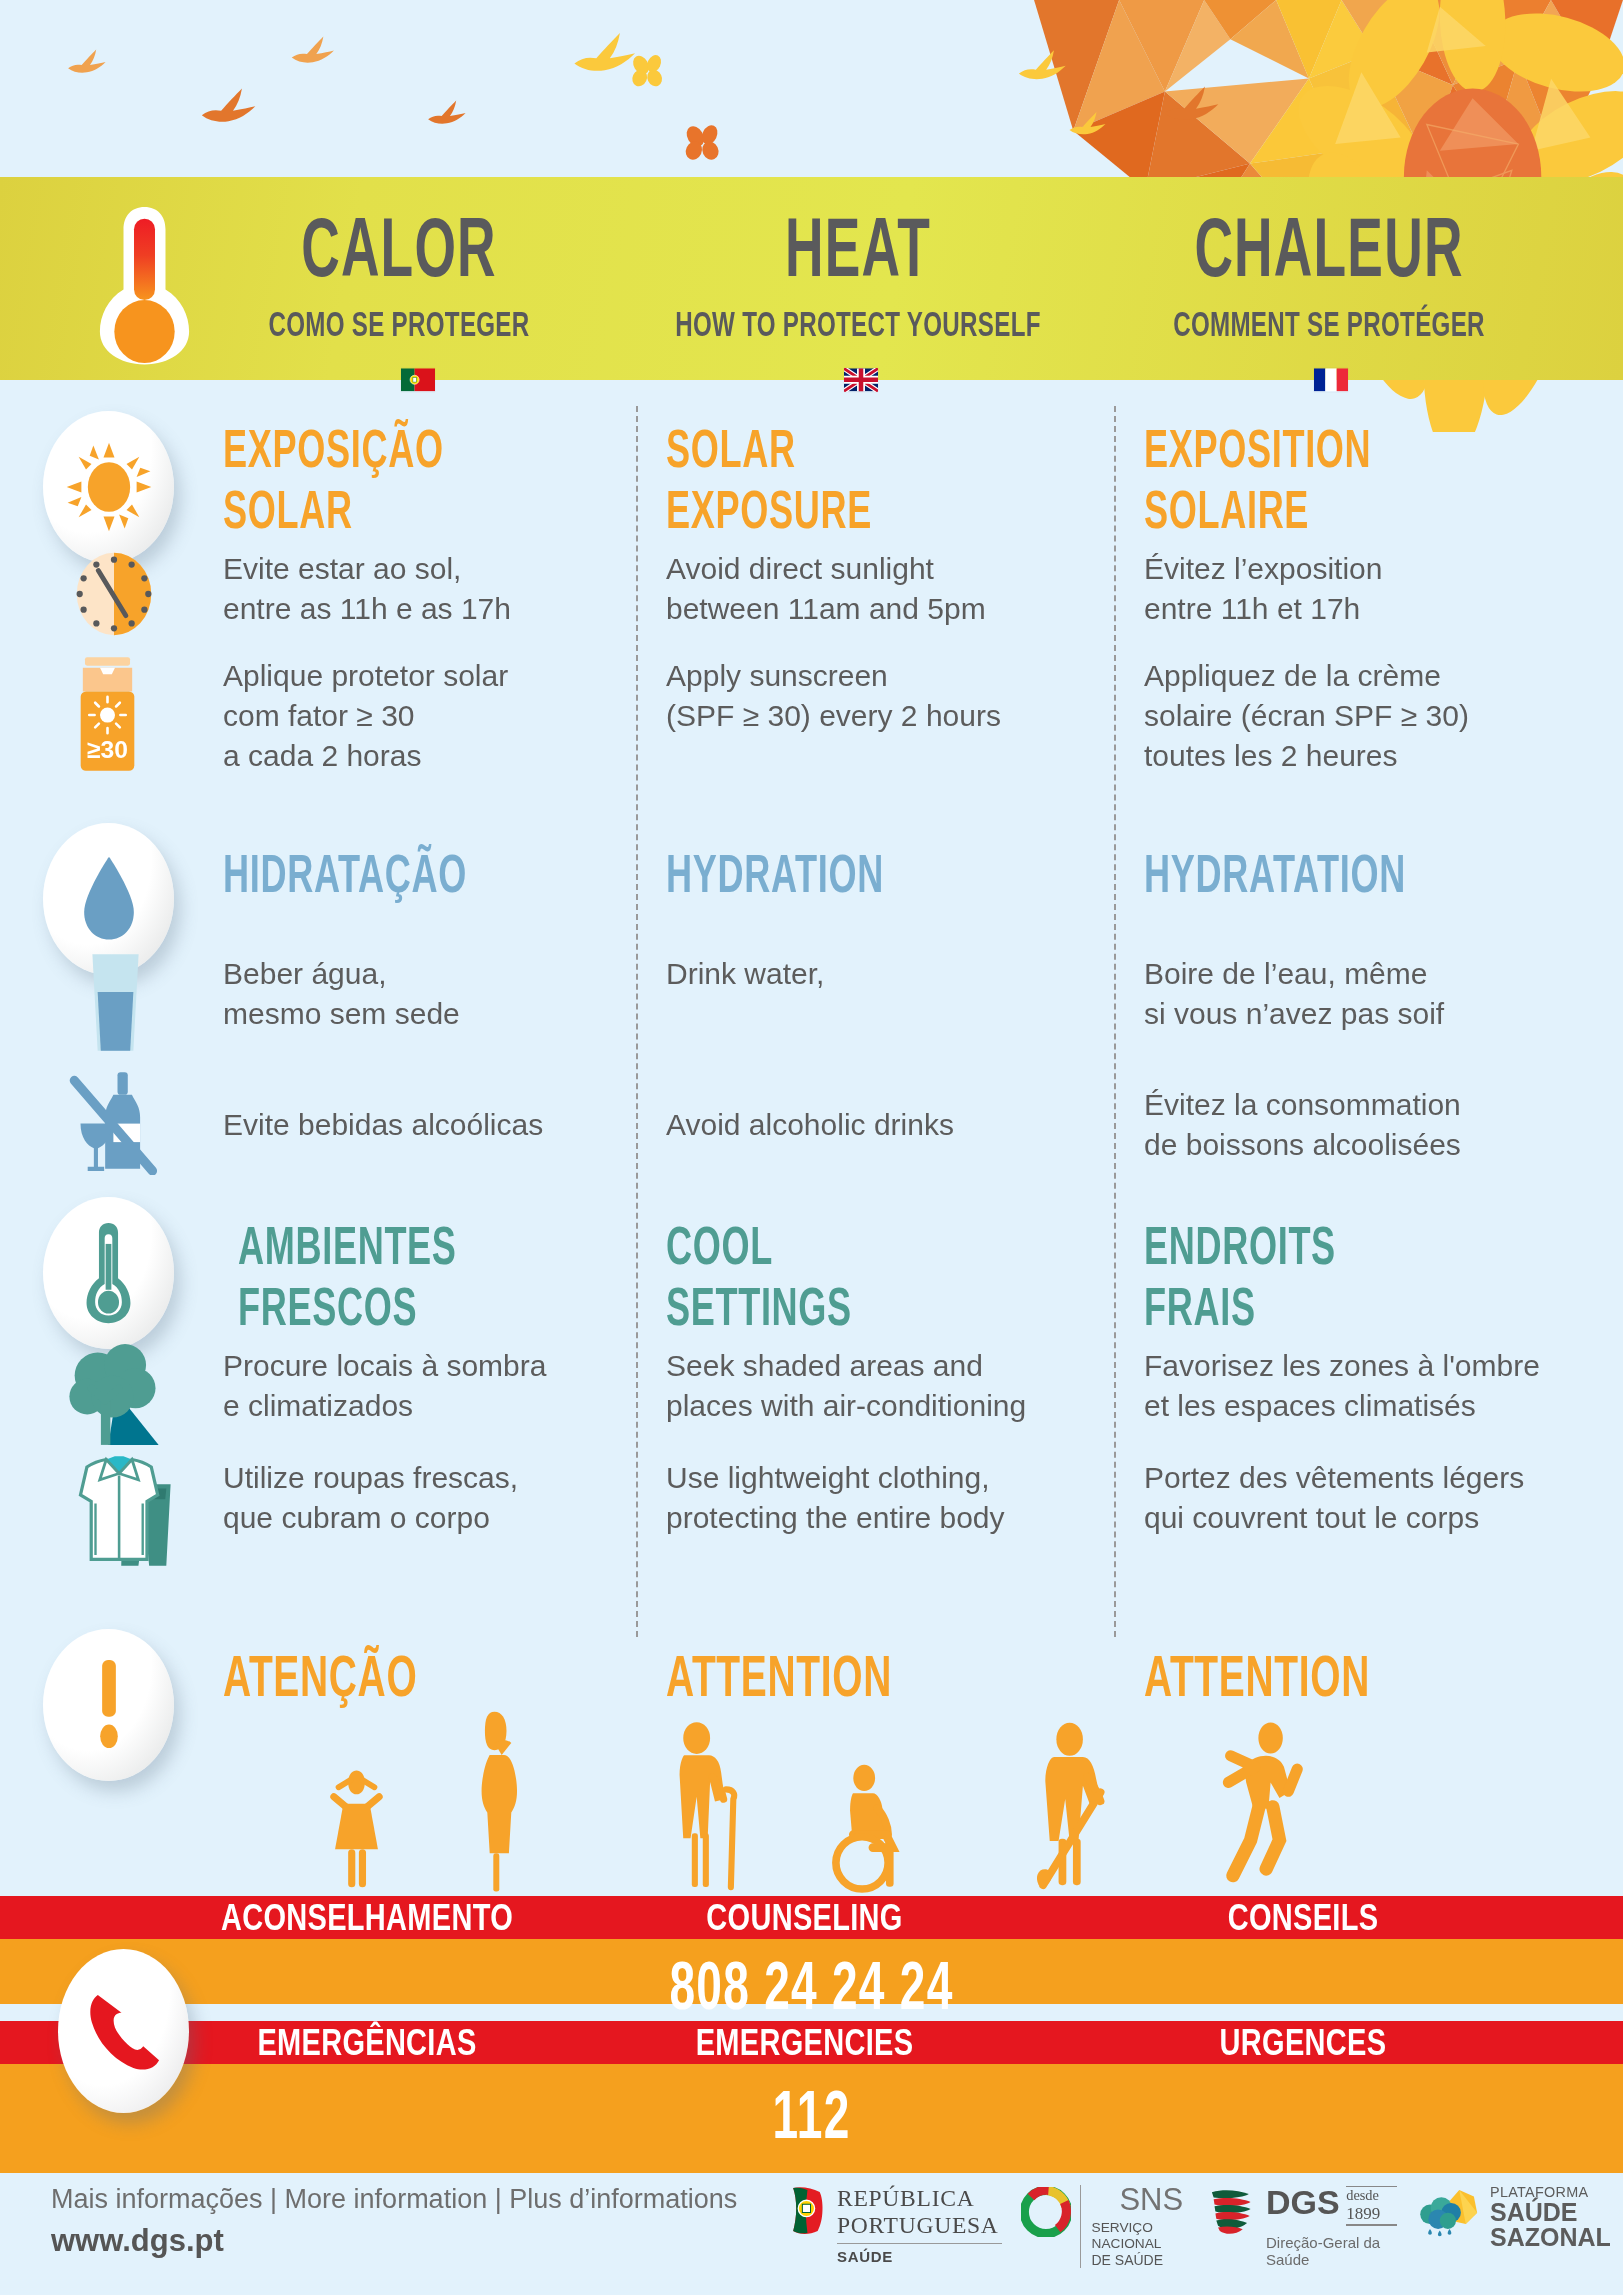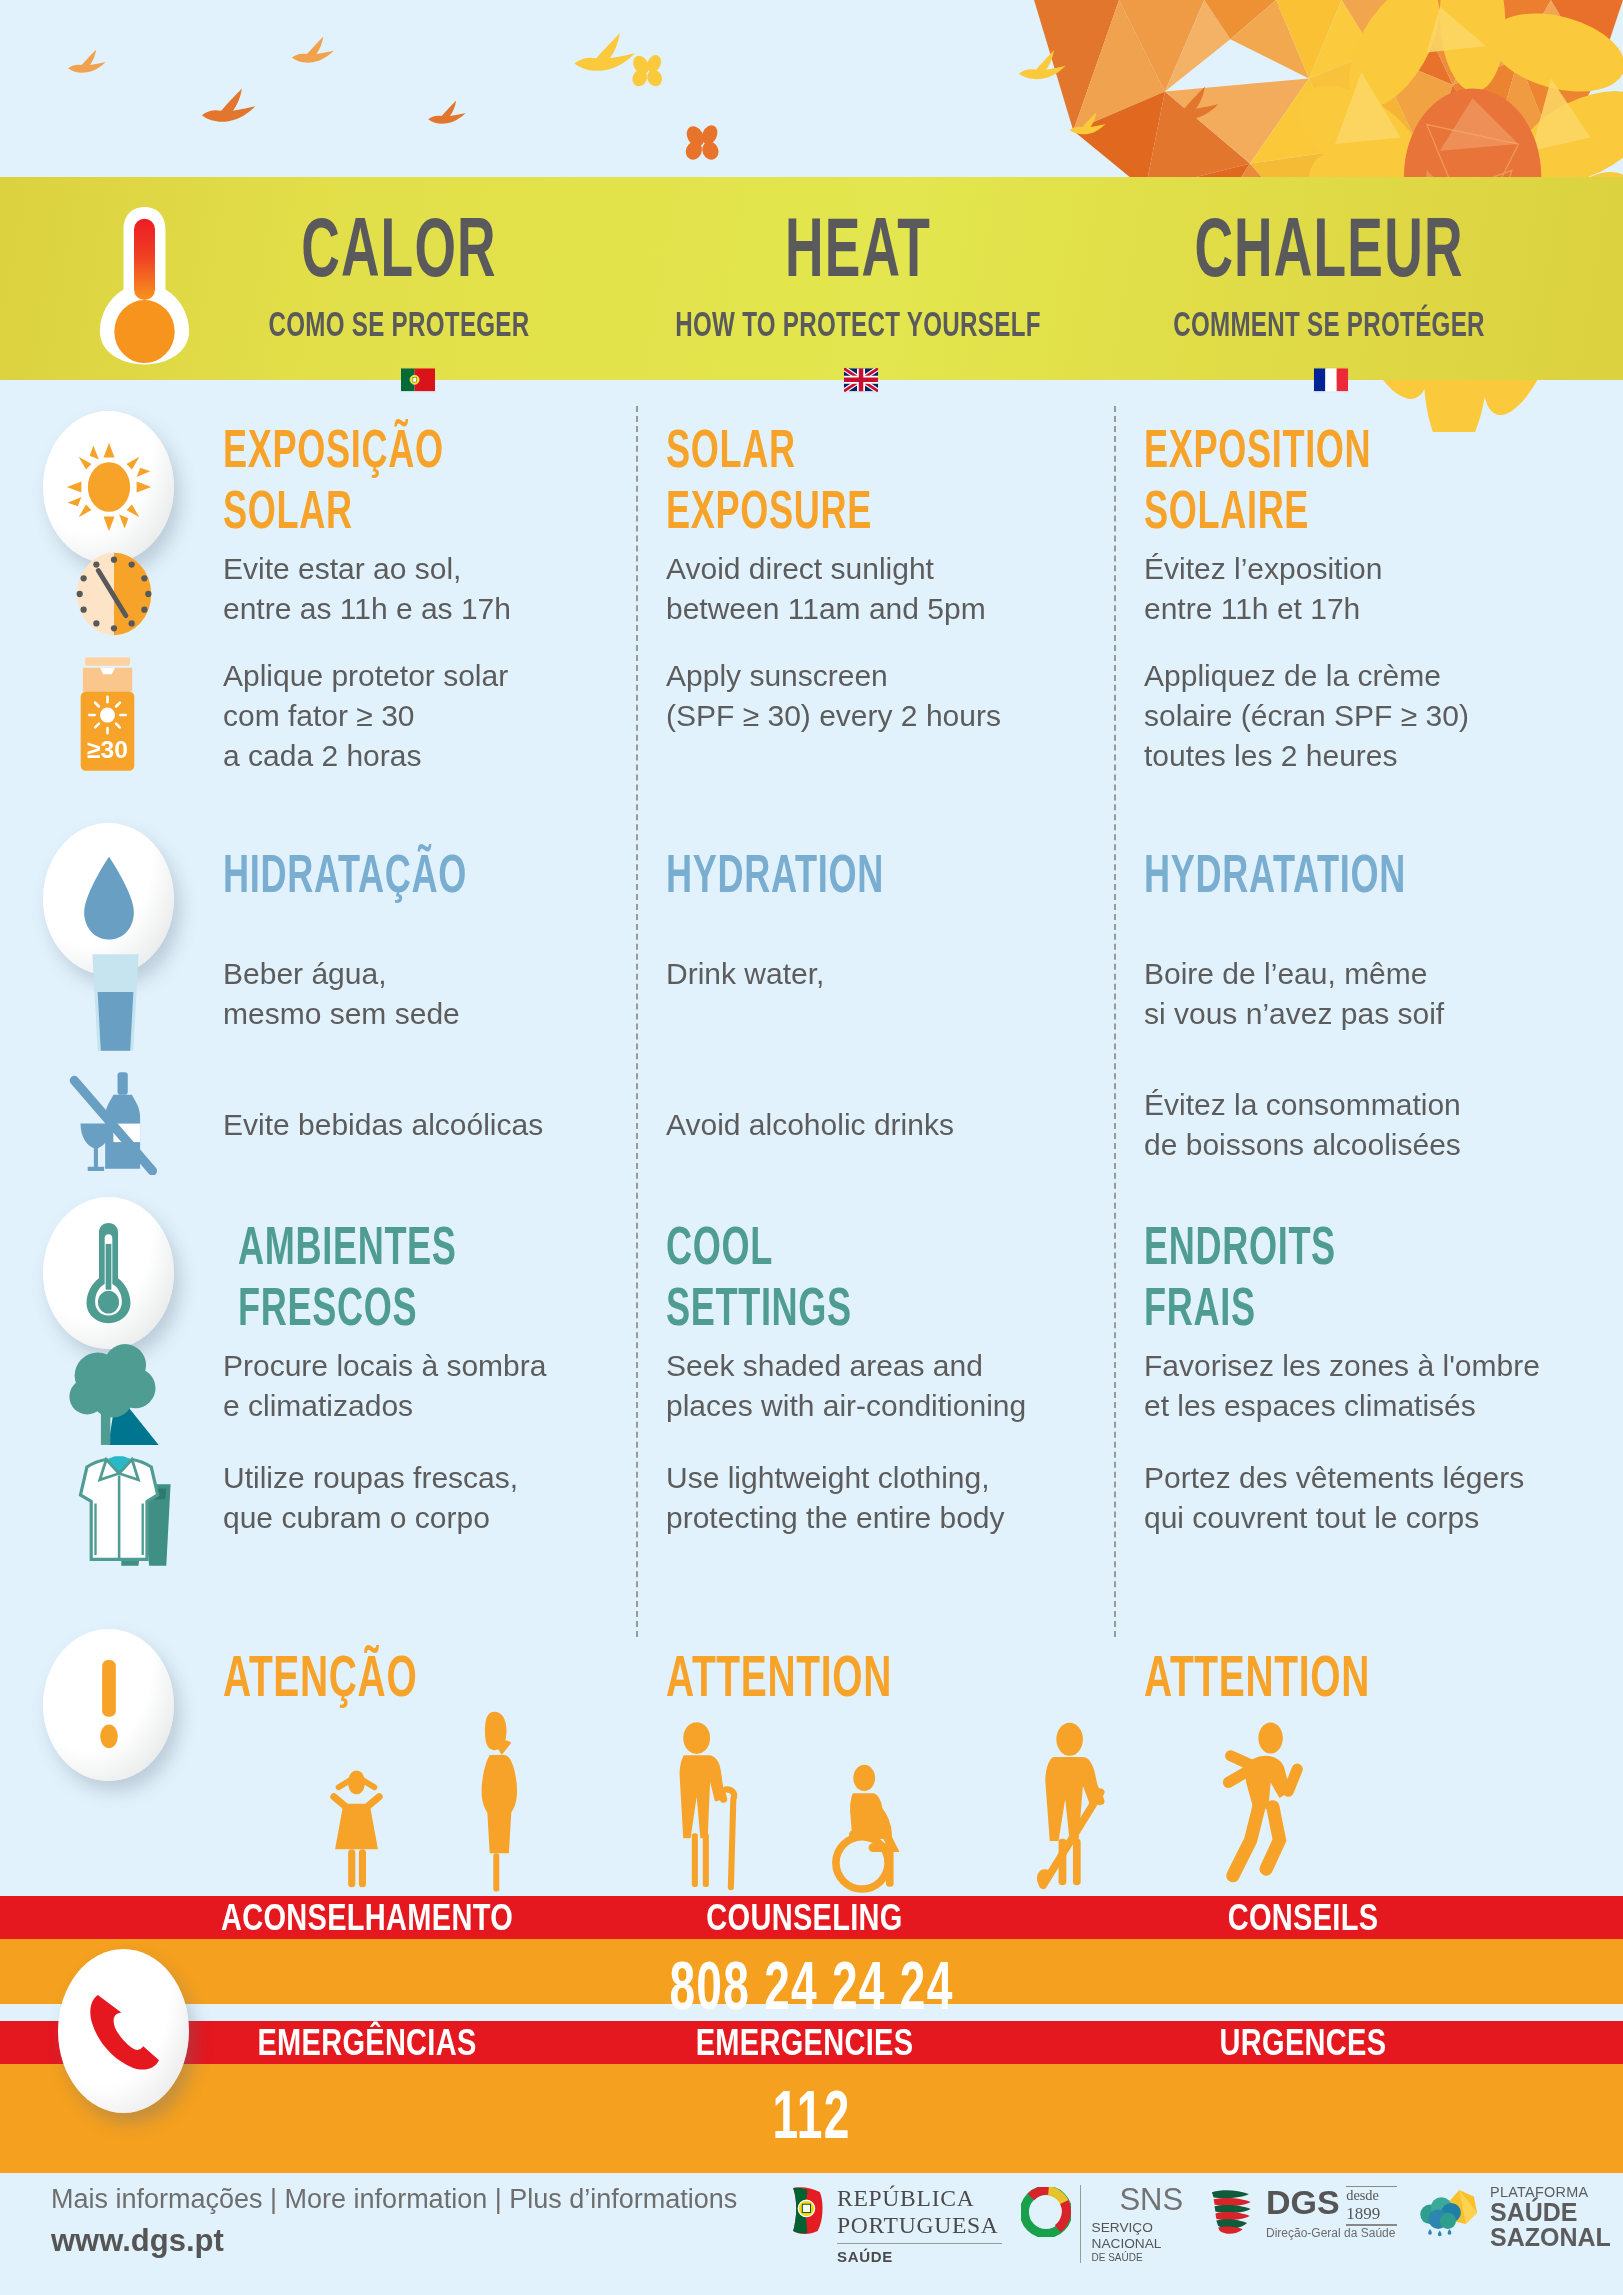--- a/index.html
+++ b/index.html
@@ -656,21 +656,21 @@
     <div class="logo" style="left:1021px; top:11.8px; width:190px; height:79px;">
       <svg style="position:absolute; left:0; top:2.6px; width:50px; height:50px;" viewBox="0 0 60 60">
         <circle cx="30" cy="30" r="26" fill="none" stroke="#19a04b" stroke-width="11"></circle>
         <path d="M30,4 A26,26 0 0 1 54,24" fill="none" stroke="#e8c22c" stroke-width="11"></path>
         <path d="M52,18 A26,26 0 0 1 44,50" fill="none" stroke="#d8232a" stroke-width="11"></path>
         <path d="M12,12 A26,26 0 0 1 33,4" fill="none" stroke="#d8232a" stroke-width="11"></path>
       </svg>
       <div style="position:absolute; left:59px; top:0; border-left:1.3px solid #9a9a9a; padding-left:10.5px;">
         <div style="font-family:'Liberation Sans',sans-serif; font-weight:normal; font-size:31px; color:#737373; line-height:0.95;text-align:center;">SNS</div>
         <div style="font-family:'Liberation Sans',sans-serif; font-size:13.7px; color:#555; line-height:1.15; margin-top:6px;">SERVIÇO NACIONAL</div>
-        <div style="font-family:'Liberation Sans',sans-serif; font-size:10px; color:#555; line-height:1.15;">DE SAÚDE</div>
+        <div style="font-family:'Liberation Sans',sans-serif; font-size:14px; color:#555; line-height:1.15;">DE SAÚDE</div>
       </div>
     </div>
 
     <div class="logo" style="left:1208px; top:11.8px; width:209px; height:79px;">
       <svg style="position:absolute; left:0; top:2.6px; width:50px; height:51px;" viewBox="0 0 56 58">
         <path d="M4,6 C18,2 34,4 46,8 C40,12 20,14 6,12 Z" fill="#0f5b3a"></path>
         <path d="M6,14 C20,11 38,13 48,17 C40,22 20,23 7,20 Z" fill="#d8232a"></path>
         <path d="M7,22 C20,19 38,21 48,25 C40,30 20,31 8,28 Z" fill="#0f5b3a"></path>
         <path d="M8,30 C20,27 38,29 47,33 C38,38 20,39 9,36 Z" fill="#d8232a"></path>
         <path d="M9,38 C20,35 36,37 44,41 C36,48 20,50 11,44 Z" fill="#0f5b3a"></path>
@@ -679,21 +679,21 @@
       <div style="position:absolute; left:58px; top:0;">
         <div style="display:flex; align-items:flex-start;">
           <div style="font-family:'Liberation Sans',sans-serif; font-weight:bold; font-size:34px; color:#555; line-height:1;">DGS</div>
           <div style="margin-left:6.5px; padding-top:1.3px;">
             <div style="height:1.3px;background:#888;width:51px;"></div>
             <div style="font-family:'Liberation Serif',serif; font-size:14.4px; color:#555;">desde</div>
             <div style="font-family:'Liberation Serif',serif; font-size:17px; color:#555;">1899</div>
             <div style="height:1.3px;background:#888;width:51px;"></div>
           </div>
         </div>
-        <div style="font-family:'Liberation Sans',sans-serif; font-size:12px; color:#6b6b6b; margin-top:0;">Direção-Geral da Saúde</div>
+        <div style="font-family:'Liberation Sans',sans-serif; font-size:15px; color:#6b6b6b; margin-top:8px;">Direção-Geral da Saúde</div>
       </div>
     </div>
 
     <div class="logo" style="left:1417px; top:10.5px; width:196px; height:79px;">
       <svg style="position:absolute; left:0; top:2.6px; width:65px; height:55px;" viewBox="0 0 80 66">
         <g>
           <polygon points="52,4 70,12 74,32 60,46 42,42 38,20" fill="#fbc02d"></polygon>
           <polygon points="52,4 74,32 60,46" fill="#fdd34f"></polygon>
           <circle cx="16" cy="34" r="12" fill="#2f9e8f"></circle>
           <circle cx="30" cy="26" r="13" fill="#3aa99a"></circle>

